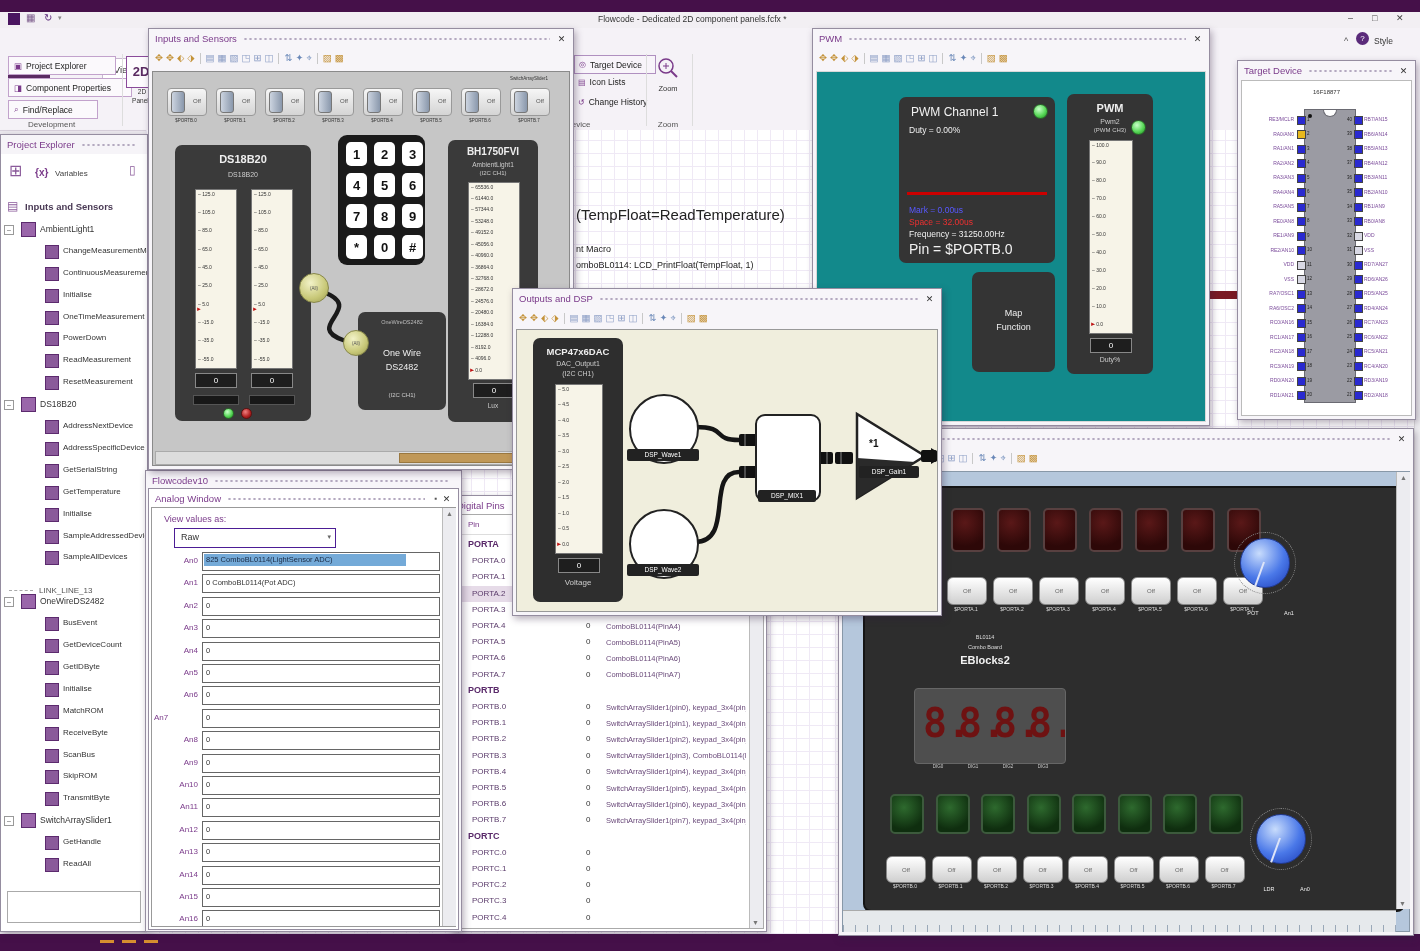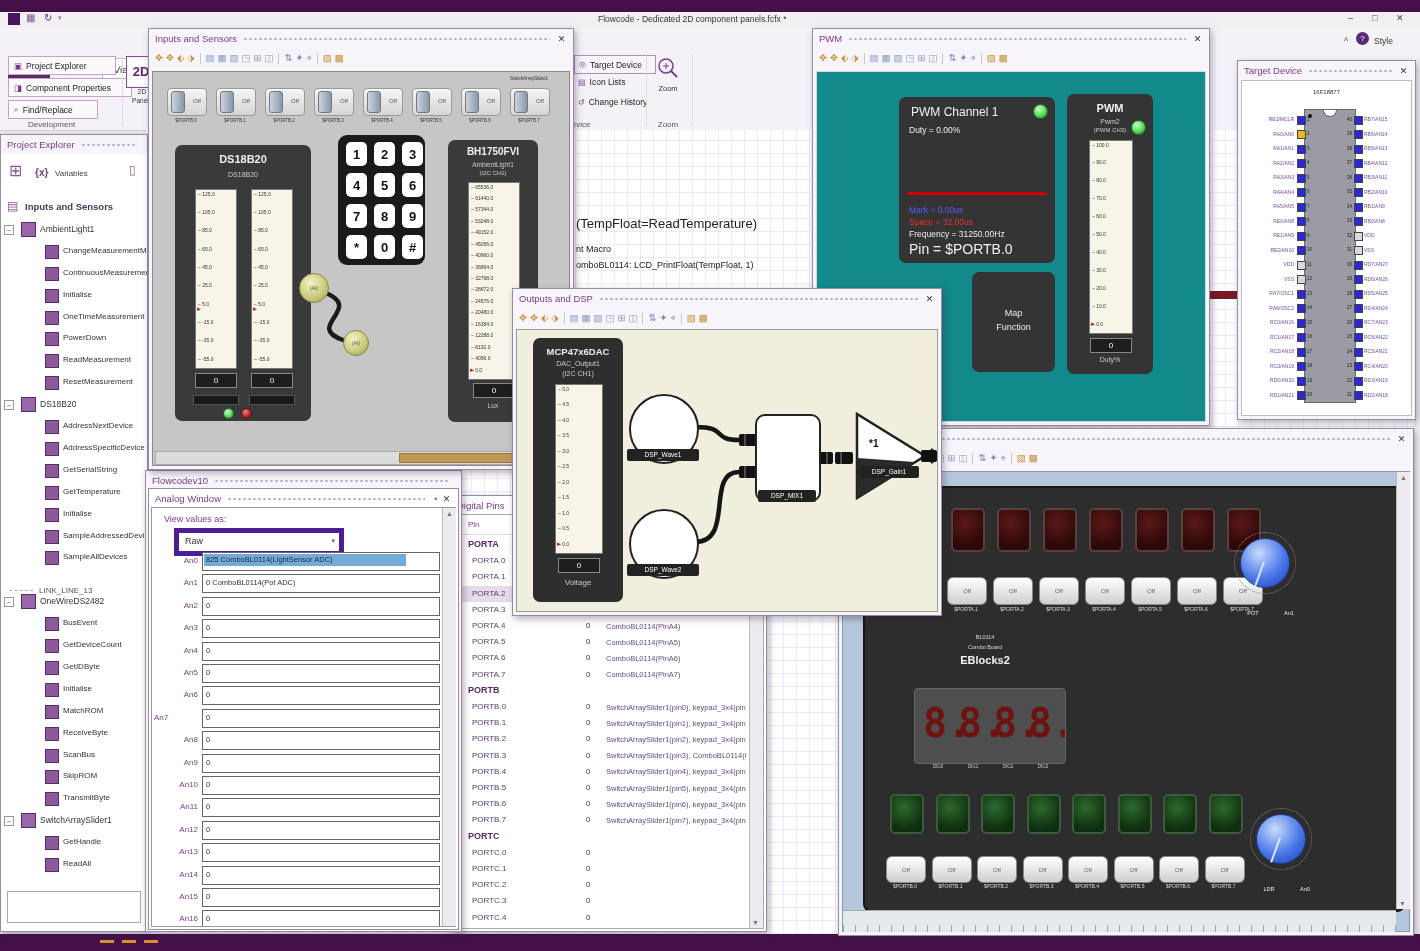--- a/index.html
+++ b/index.html
@@ -120,21 +120,21 @@
     <span class="abs" style="left:1356px;top:4px;width:13px;height:13px;border-radius:50%;background:#5a2a7a;color:#fff;
           font-size:8px;text-align:center;line-height:13px">?</span>
     <span class="abs" style="left:1374px;top:8px;font-size:8.5px;color:#333">Style</span>
   </div>
 
   <div class="abs" style="left:146px;top:130px;width:1274px;height:804px;background:
        repeating-linear-gradient(0deg,#efe9f5 0 1px,transparent 1px 13px),
        repeating-linear-gradient(90deg,#efe9f5 0 1px,transparent 1px 13px),#fff"></div>
   <div class="abs" style="left:566px;top:291px;width:671px;height:8px;background:#7a1a24"></div>
   <div class="abs" style="left:765px;top:606px;width:80px;height:8px;background:#7a1a24"></div>
-  <div class="abs" style="left:576px;top:216px;font-size:13px;color:#222">(TempFloat=ReadTemperature)</div>
+  <div class="abs" style="left:576px;top:206px;font-size:15px;color:#222">(TempFloat=ReadTemperature)</div>
   <div class="abs" style="left:576px;top:244px;font-size:9px;color:#222">nt Macro</div>
   <div class="abs" style="left:576px;top:260px;font-size:9px;color:#222">omboBL0114: LCD_PrintFloat(TempFloat, 1)</div>
   <div class="abs" style="left:1414px;top:130px;width:6px;height:804px;background:#f0f0f2;border-left:1px solid #ddd"></div>
 
   <div class="abs" style="left:0;top:934px;width:1420px;height:17px;background:#451049">
     <div class="abs" style="left:100px;top:6px;width:14px;height:3px;background:#d89030"></div>
     <div class="abs" style="left:122px;top:6px;width:14px;height:3px;background:#d89030"></div>
     <div class="abs" style="left:144px;top:6px;width:14px;height:3px;background:#d89030"></div>
   </div>
 
@@ -418,21 +418,21 @@
       </div>
     <div class="panel" style="left:2px;top:17px;width:309px;height:440px;box-shadow:none;background:#fff">
       <div class="ptitle">
           <span>Analog Window</span>
           <span class="dots"></span>
           <span class="pin">▪</span>
           <span class="x">✕</span>
         </div>
       <div class="content" style="left:2px;top:18px;width:303px;height:418px;background:#fff;border-color:#999">
         <div class="abs" style="left:12px;top:6px;font-size:9px;color:#7a3a8a">View values as:</div>
-        <div class="abs" style="left:22px;top:20px;width:160px;height:18px;border:5px solid #4c1d95;background:#fff">
+        <div class="abs" style="left:22px;top:20px;width:160px;height:18px;border:1px solid #4c1d95;background:#fff">
           <span class="abs" style="left:6px;top:3px;font-size:9px;color:#333">Raw</span>
           <span class="abs" style="right:4px;top:4px;font-size:7px;color:#666">▾</span>
         </div>
         <div id="an-rows" class="abs" style="left:0;top:44px;width:290px;height:374px;overflow:hidden">
             <div style="position: absolute; left: 2px; top: 4px; width: 44px; text-align: right; font-size: 8px; color: rgb(122, 58, 138);">An0</div>
             <div style="position: absolute; left: 50px; top: 0px; width: 236px; height: 17px; background: rgb(255, 255, 255); border: 1.5px solid rgb(102, 102, 102);">
               <div style="position: absolute; left: 1px; top: 1px; width: 200px; height: 12px; background: rgb(116, 170, 216); font-size: 7.5px; color: rgb(26, 42, 68); white-space: nowrap; overflow: hidden; padding-left: 2px; line-height: 12px;">825 ComboBL0114(LightSensor ADC)</div>
             </div>
             <div style="position: absolute; left: 2px; top: 26.4px; width: 44px; text-align: right; font-size: 8px; color: rgb(122, 58, 138);">An1</div>
             <div style="position: absolute; left: 50px; top: 22.4px; width: 236px; height: 17px; background: rgb(255, 255, 255); border: 1.5px solid rgb(102, 102, 102);">
@@ -622,20 +622,26 @@
           <div class="key" style="position: absolute; left: 36px; top: 38px;">5</div>
           <div class="key" style="position: absolute; left: 64px; top: 38px;">6</div>
           <div class="key" style="position: absolute; left: 8px; top: 69px;">7</div>
           <div class="key" style="position: absolute; left: 36px; top: 69px;">8</div>
           <div class="key" style="position: absolute; left: 64px; top: 69px;">9</div>
           <div class="key" style="position: absolute; left: 8px; top: 100px;">*</div>
           <div class="key" style="position: absolute; left: 36px; top: 100px;">0</div>
           <div class="key" style="position: absolute; left: 64px; top: 100px;">#</div>
         </div>
 
+      <div class="dblock" style="left:205px;top:240px;width:88px;height:98px">
+        <div class="ctr" style="top:7px;font-size:5.5px;color:#bbb">OneWireDS2482</div>
+        <div class="ctr" style="top:36px;font-size:9px">One Wire</div>
+        <div class="ctr" style="top:50px;font-size:9px">DS2482</div>
+        <div class="ctr" style="top:80px;font-size:6px;color:#ccc">(I2C CH1)</div>
+      </div>
 
       <svg class="abs" style="left:0;top:0" width="416" height="393">
         <path d="M170,220 C214,236 150,254 190,268" fill="none" stroke="#1a1a1a" stroke-width="4.5" stroke-linecap="round"></path>
       </svg>
       <div class="node" style="left:146px;top:201px;width:28px;height:28px">(All)</div>
       <div class="node" style="left:190px;top:258px;width:24px;height:24px">(All)</div>
 
       <div class="dblock" style="left:295px;top:68px;width:90px;height:282px">
         <div class="ctr" style="top:6px;font-size:10px;font-weight:bold">BH1750FVI</div>
         <div class="ctr" style="top:21px;font-size:6.5px;color:#ccc">AmbientLight1</div>

